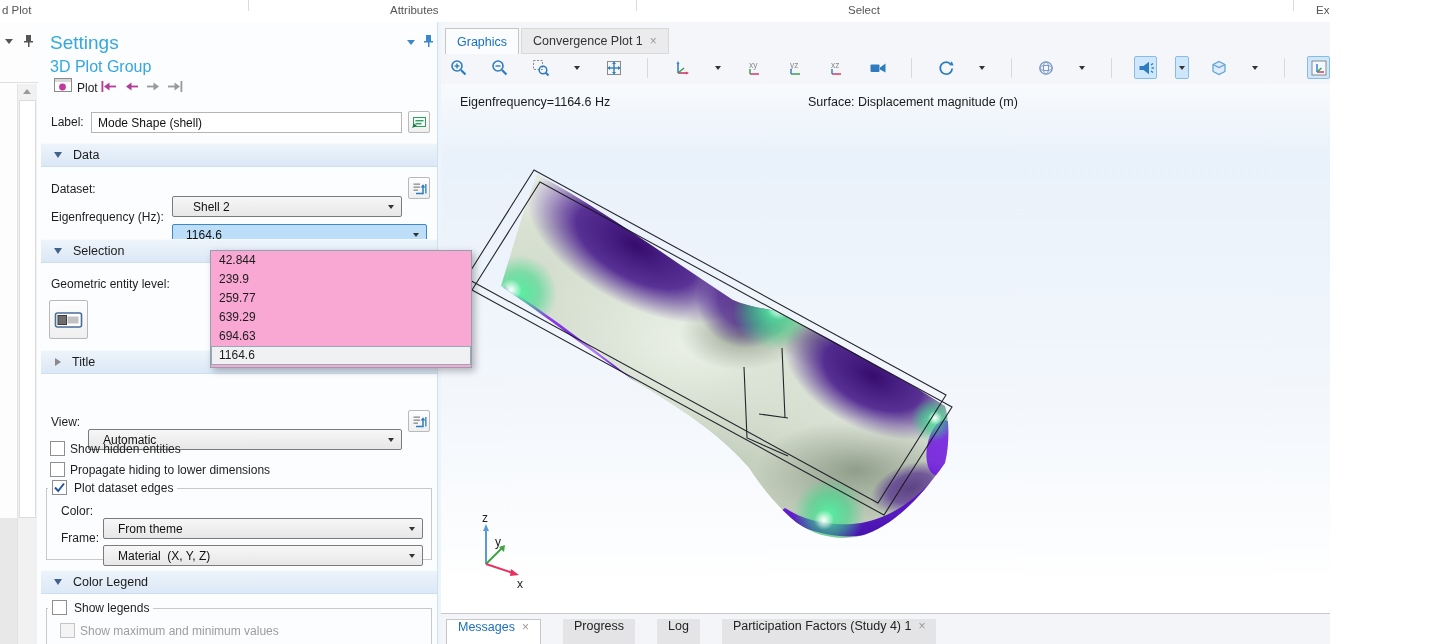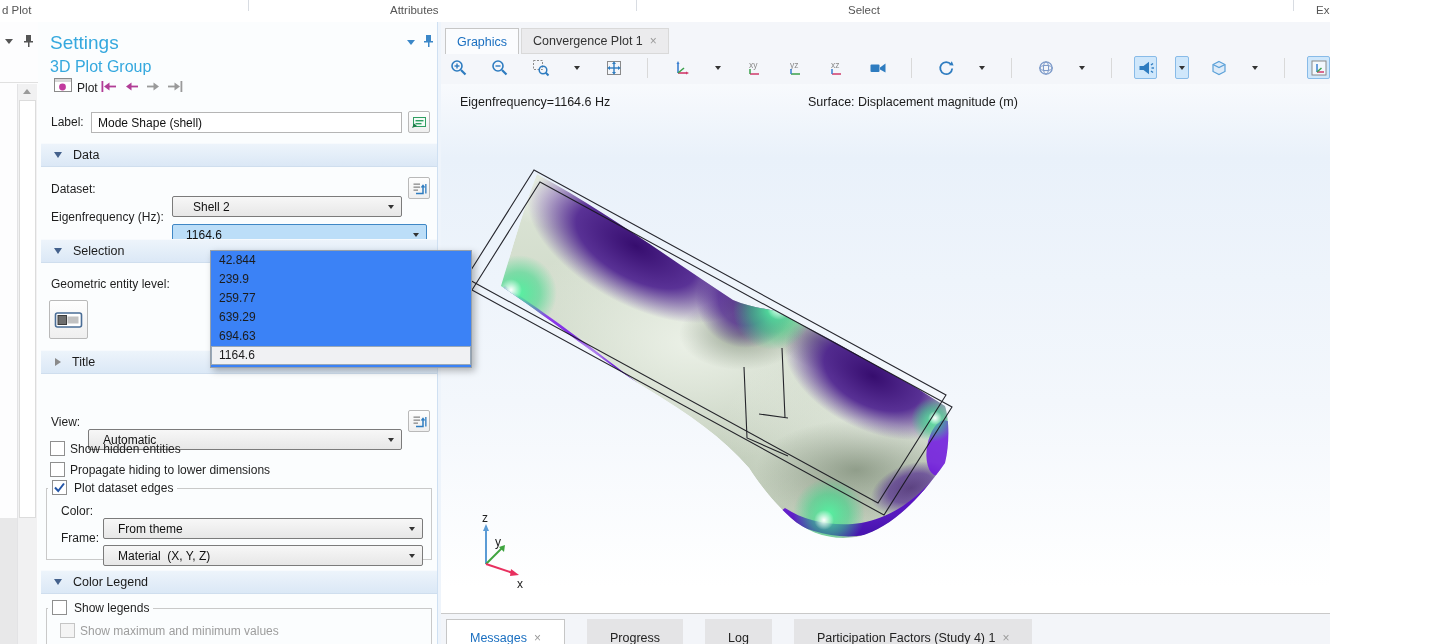--- a/index.html
+++ b/index.html
@@ -35,21 +35,21 @@
   .combo .txt{white-space:pre;}
   .combo .car{position:absolute;right:7px;top:8px;}
   .combo.blue{background:#bcdef8;border-color:#3f87c5;}
   .sbtn{position:absolute;width:22px;height:22px;background:linear-gradient(#fefefe,#efefef);border:1px solid #b9b9b9;border-radius:2px;
         box-sizing:border-box;display:flex;align-items:center;justify-content:center;}
   .cb{position:absolute;width:13px;height:13px;background:#fff;border:1px solid #8f8f8f;box-sizing:content-box;}
   .cb.dis{border-color:#c5c5c5;background:#f4f4f4;}
   .fieldset{position:absolute;border:1px solid #c9c9c9;}
   .legend{position:absolute;background:#fbfdfe;padding:0 4px;display:flex;align-items:center;gap:7px;}
   .legend .cb{position:static;}
-  #dropdown{position:absolute;left:172px;top:228px;width:260px;height:116px;background:#3b82f6;border:1px solid #96a0aa;
+  #dropdown{position:absolute;left:172px;top:228px;width:260px;height:116px;background:#f9a8d4;border:1px solid #96a0aa;
             box-shadow:3px 3px 7px rgba(0,0,0,.28);z-index:20;}
   .opt{height:19px;line-height:19px;padding-left:8px;font-size:12px;color:#1c1c1c;}
   .opt.sel{background:#f0f1f3;outline:1px solid #98a8b8;outline-offset:-1px;}
   
   #graphics{left:441px;top:22px;width:971px;height:622px;background:#f4f6fa;border-right:1px solid #cbcbcb;box-sizing:border-box;}
   .gtab{height:26px;padding:0 11px;display:flex;align-items:center;gap:7px;font-size:12.5px;box-sizing:border-box;}
   .gtab.active{background:#fbfcfe;border:1px solid #c6c6c6;border-bottom:none;color:#1a6fc0;}
   .gtab.inactive{background:#ebebed;border:1px solid #d9d9d9;color:#333;}
   .x{color:#9a9a9a;font-size:12px;}
   #gtoolbar{position:absolute;left:6px;top:32px;height:27px;display:flex;align-items:center;gap:18px;}
@@ -58,21 +58,21 @@
   .tb.hl{background:#cfe7fb;border-color:#88bbe8;}
   .tsep{width:1px;height:20px;background:#d9d9d9;margin:0 4px;}
   #plot{position:absolute;left:0;top:62px;width:969px;height:530px;
         background:linear-gradient(#f8fafd 0%,#e9f1fa 14%,#f3f7fc 60%,#ffffff 95%);}
   .ann{position:absolute;font-size:12.5px;color:#1b1b1b;}
   #cornericon{position:absolute;left:941px;top:5px;width:15px;height:15px;border-radius:3px;transform:rotate(-7deg);
               background:linear-gradient(115deg,#ffe95a 5%,#58b8e8 40%,#1436a8 90%);box-shadow:0 0 0 2px rgba(255,255,255,.7);}
   
   #bottom{left:441px;top:613px;width:971px;height:31px;background:#f3f5f9;border-top:1px solid #c9c9c9;border-right:1px solid #cbcbcb;box-sizing:border-box;}
   #btabs{position:absolute;left:5px;top:5px;display:flex;align-items:flex-end;gap:6px;}
-  .btab{height:26px;padding:0 23px;display:flex;align-items:flex-end;gap:7px;font-size:12.5px;box-sizing:border-box;}
+  .btab{height:26px;padding:0 11px;display:flex;align-items:flex-start;gap:7px;font-size:12.5px;box-sizing:border-box;}
   .btab.active{background:#fff;border:1px solid #c6c6c6;border-bottom:none;color:#1a6fc0;}
   .btab.gray{background:#e4e4e6;color:#222;margin-left:16px;}
   
   #rightstrip{left:1412px;top:0;width:19px;height:644px;background:linear-gradient(90deg,#081c3e 0%,#0d3a7e 55%,#2069bd 100%);}
   input.field{position:absolute;box-sizing:border-box;border:1px solid #b5b5b5;font-family:inherit;font-size:12px;color:#111;padding:0 6px;background:#fff;}
 </style>
 </head>
 <body>
 
 <div id="app">

